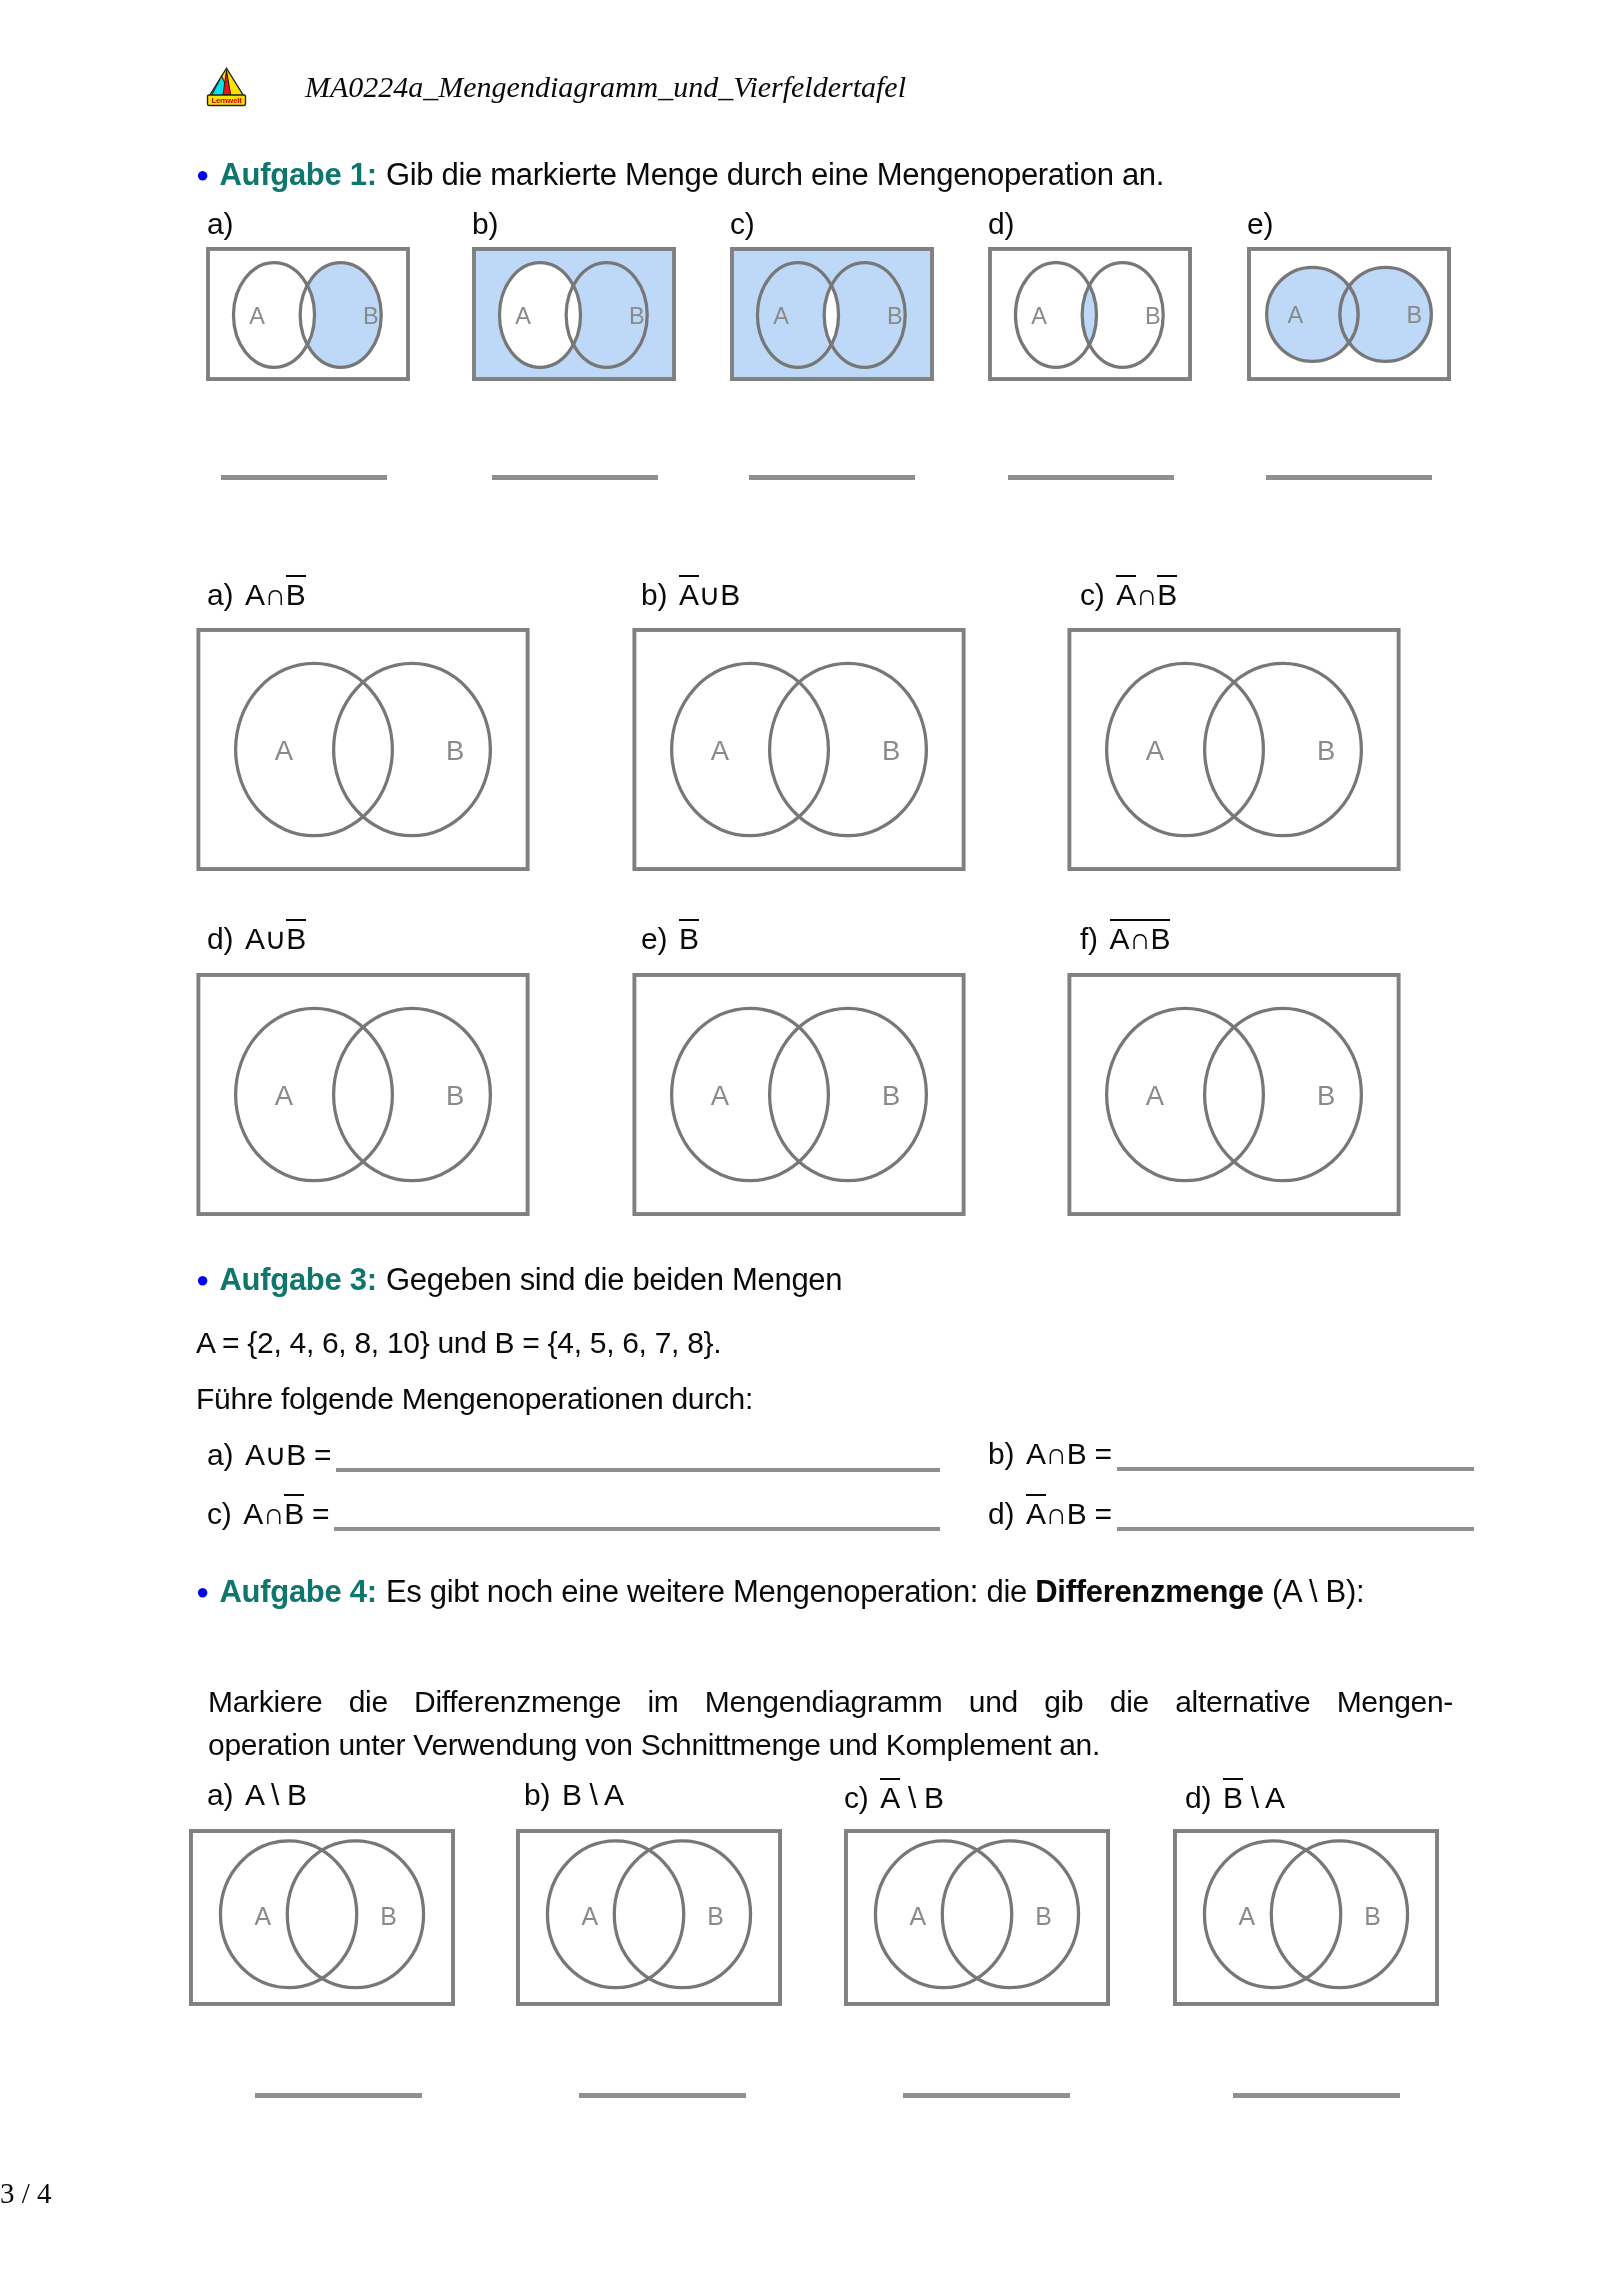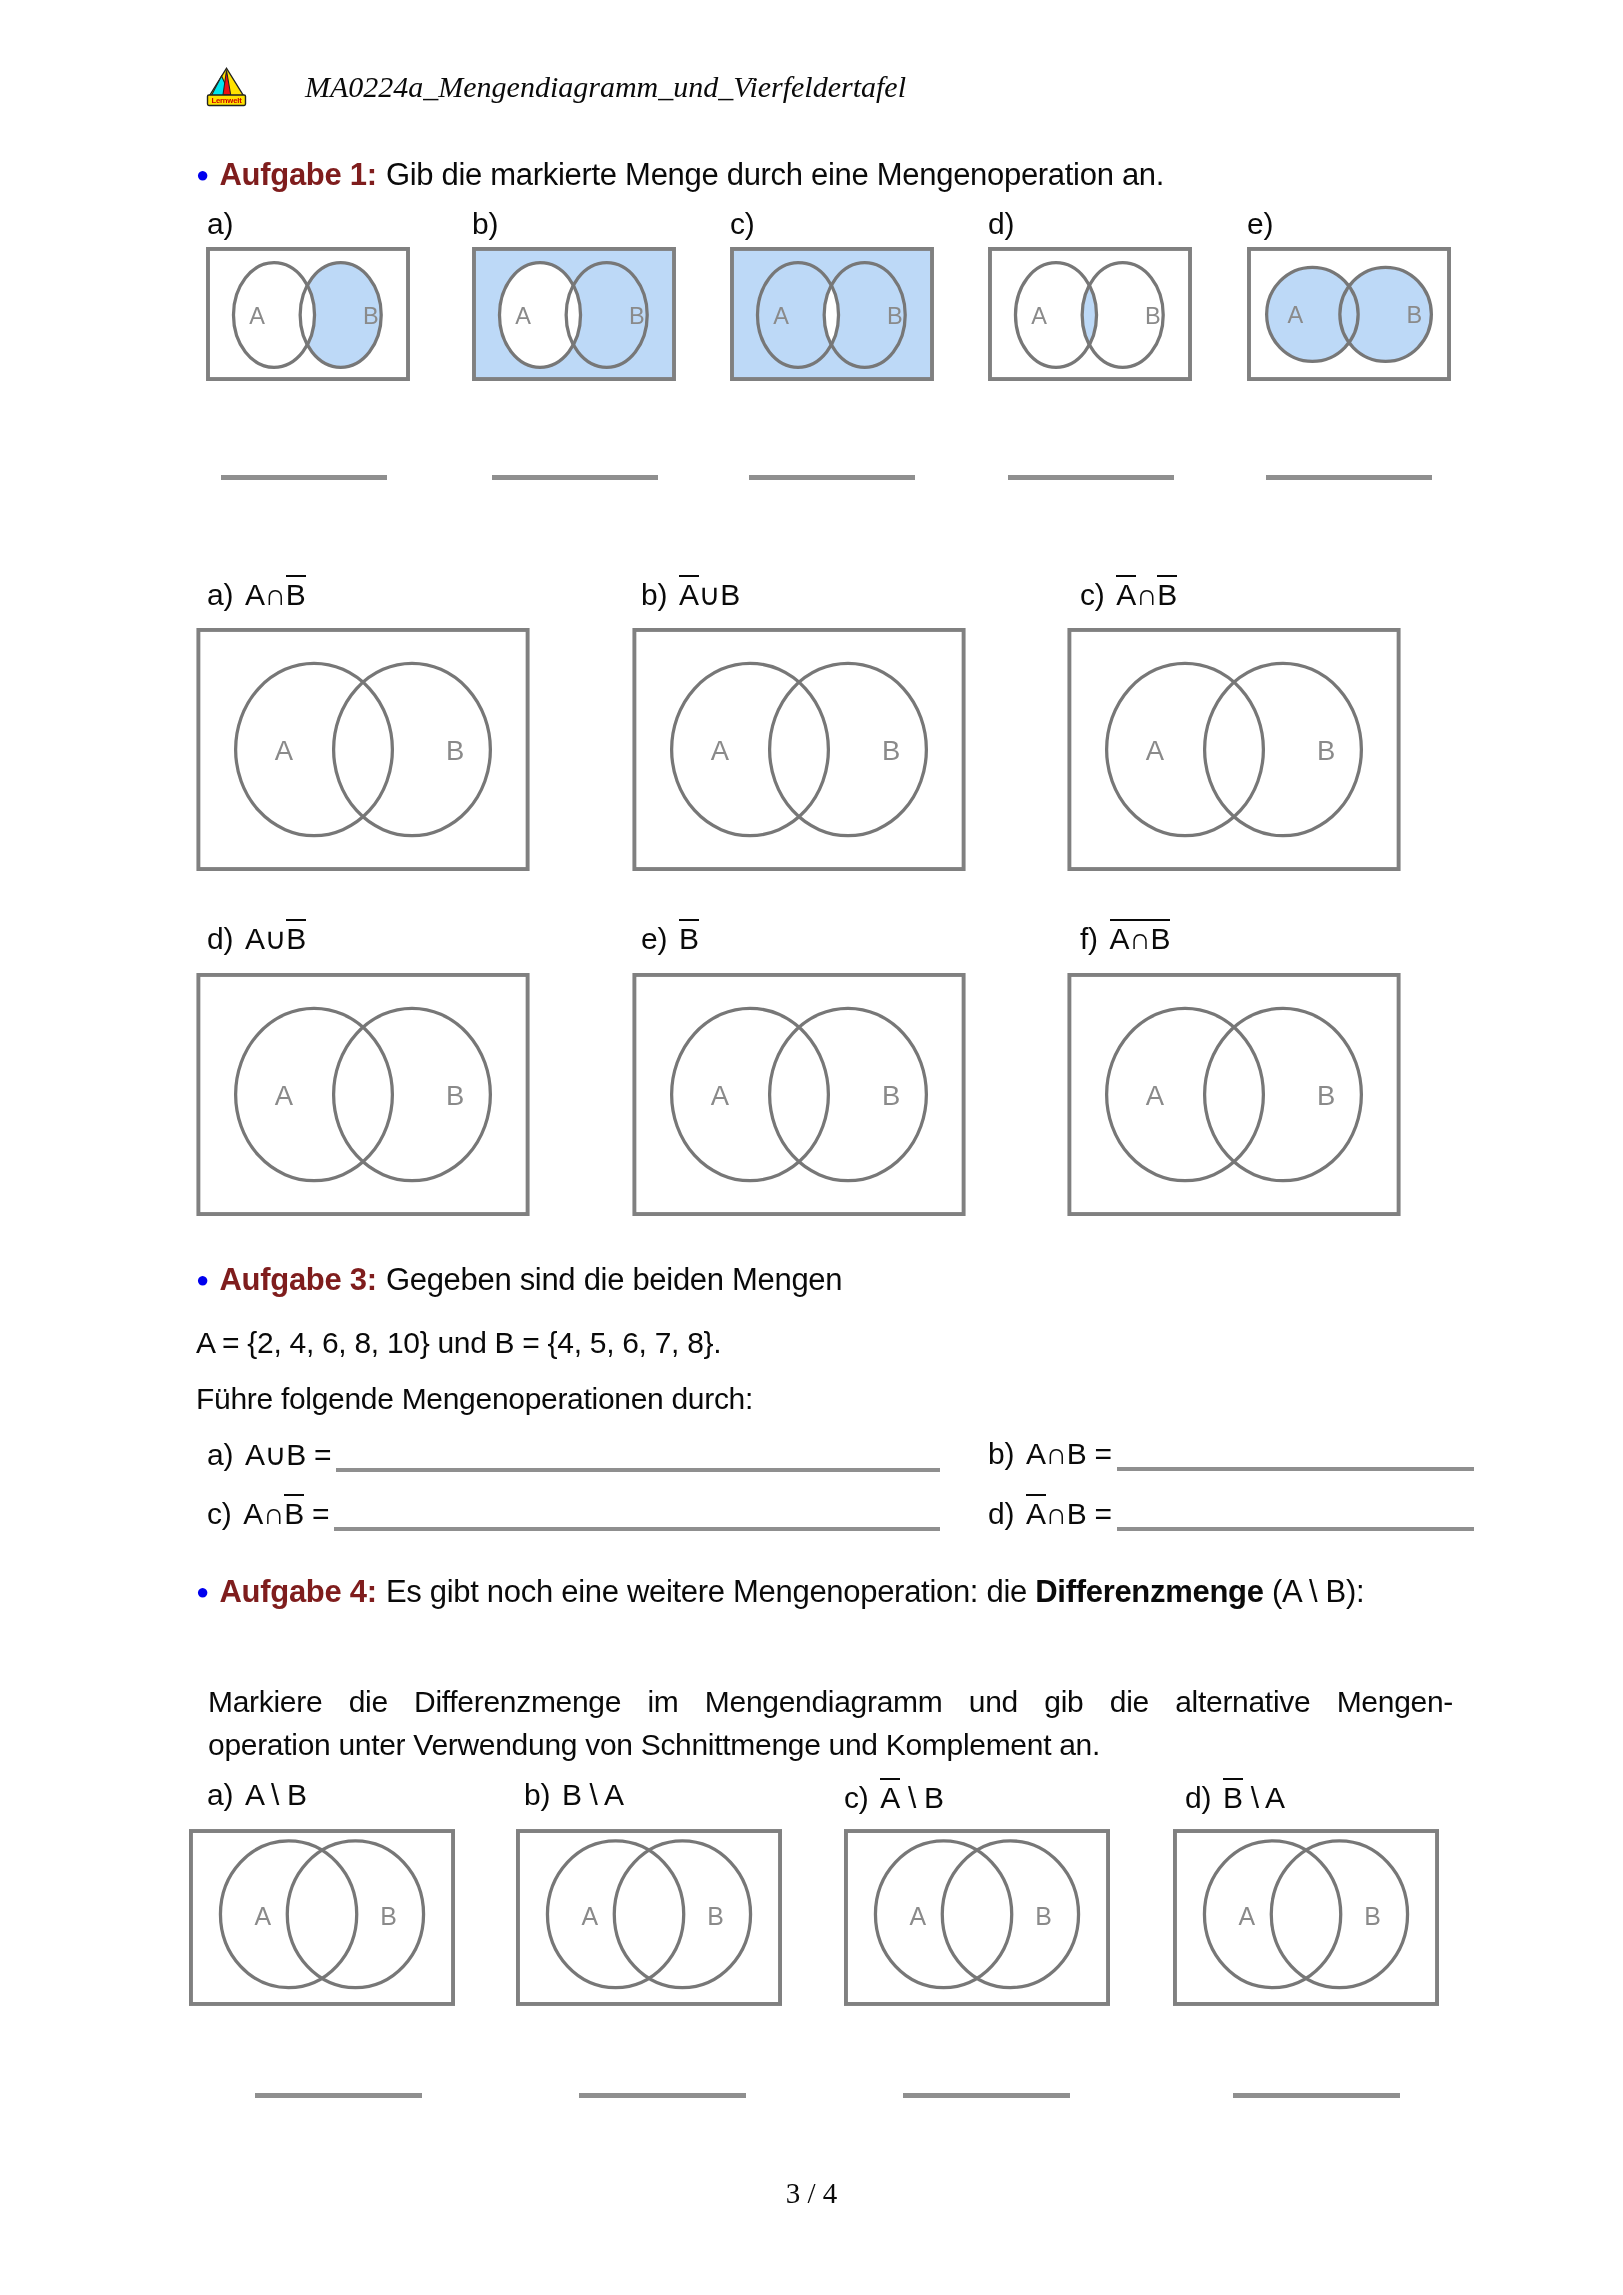--- a/index.html
+++ b/index.html
@@ -2,37 +2,37 @@
 <html style="font-size:10.5px"><head>
 <meta charset="utf-8">
 <style>
   html,body{margin:0;padding:0;background:#ffffff;}
   #page{position:relative;width:1623px;height:2295px;background:#fff;overflow:hidden;
         font-family:"Liberation Sans","DejaVu Sans",sans-serif;color:#0a0a0a;letter-spacing:-0.3px;}
   .head{position:absolute;display:flex;align-items:center;gap:17px;}
   .doc-title{font-family:"Liberation Serif","DejaVu Serif",serif;font-style:italic;font-size:30px;letter-spacing:0;margin-left:39px;}
   .task-head{position:absolute;font-size:31px;white-space:nowrap;}
   .bullet{color:#0000ee;font-size:22px;vertical-align:3.3px;margin-right:10.5px;}
-  .tlabel{color:#7f1d1d;font-weight:bold;margin-right:9.2px;}
+  .tlabel{color:#0f766e;font-weight:bold;margin-right:9.2px;}
   .textline{position:absolute;font-size:30px;white-space:nowrap;}
   .keytag{position:absolute;font-size:30px;}
   .itemrow{position:absolute;display:flex;align-items:baseline;font-size:30px;}
   .itemrow .key{margin-right:11.8px;}
   .formula{white-space:nowrap;}
   .ovl{display:inline-block;border-top:2.6px solid #0a0a0a;padding-top:2px;line-height:1.05;}
   .b{font-weight:bold;text-align:right;}
   .eq{position:absolute;display:flex;align-items:flex-end;font-size:30px;}
   .eq .key{margin-right:11.8px;}
   .field{flex:1;height:7.9px;border-bottom:4.6px solid #8f8f8f;margin-left:5.2px;}
   .ansline{position:absolute;border-top:5.2px solid #8f8f8f;height:0;}
   .venn{position:absolute;}
   .venn svg{display:block;}
   .para{position:absolute;font-size:30px;line-height:43px;width:1245px;letter-spacing:-0.3px;margin-left:12px;}
   .para .j{text-align:justify;text-align-last:justify;}
-  .footer{position:absolute;top:2177px;left:0;width:1623px;text-align:center;
+  .footer{position:absolute;top:2177px;left:0;width:1623px;
           font-family:"Liberation Serif","DejaVu Serif",serif;font-size:29px;letter-spacing:0;}
 </style>
 </head>
 <body>
 
 <div id="page">
 
   <div class="head" style="left:204px;top:64px;">
     <svg width="45" height="45" viewBox="0 0 64 64">
       <polygon points="6,48 32,6 58,48" fill="#ffe200" stroke="#222" stroke-width="2"></polygon>

